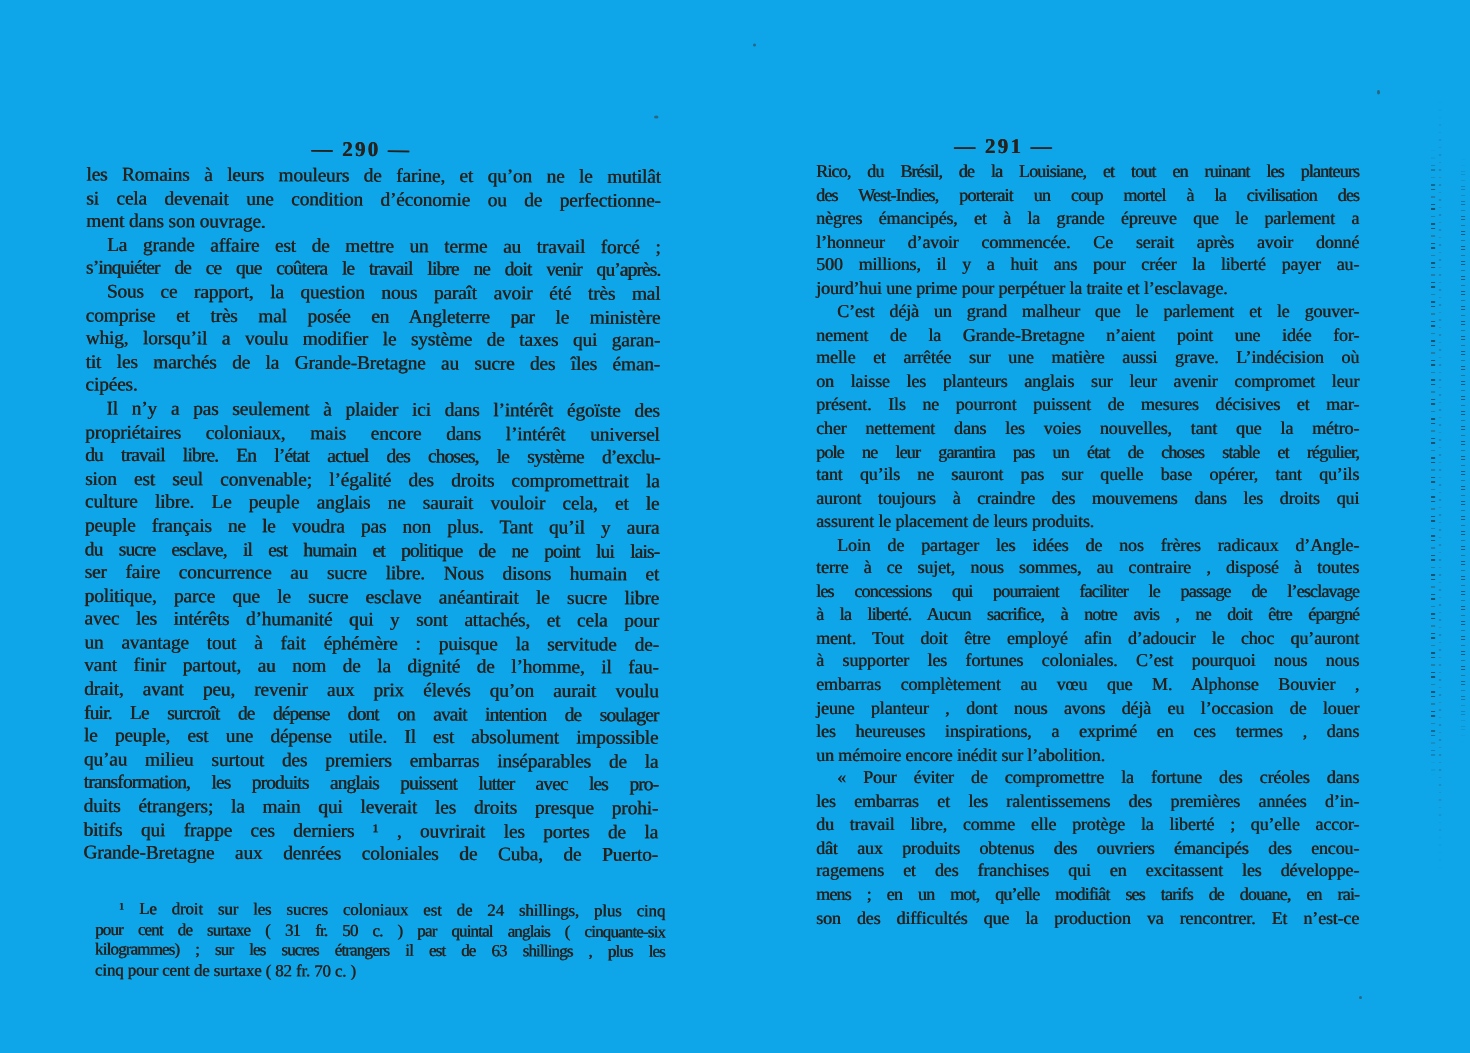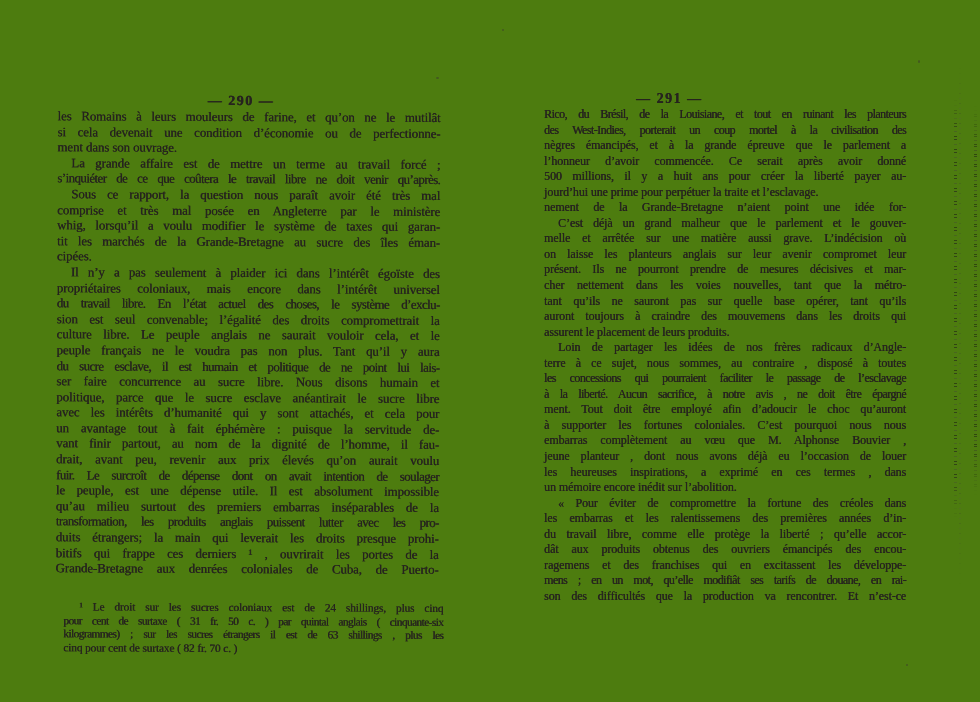--- a/index.html
+++ b/index.html
@@ -72,21 +72,21 @@
             mask-image:linear-gradient(180deg,transparent,#000 12%,#000 88%,transparent);
   }
   .speck{
     position:absolute;width:2px;height:2px;border-radius:50%;
     background:rgba(60,56,50,.55);pointer-events:none;
   }
 </style>
 </head>
 <body style="background: rgb(251, 251, 249);">
 
-<div class="scan" style="background: #4d7c0f; color: rgb(38, 35, 31);">
+<div class="scan" style="background: #0ea5e9; color: rgb(38, 35, 31);">
 
   <div class="page left">
     <div class="pheader" style="left:208px;top:92px;">— 290 —</div>
     <div class="col body-left">
         <div class="line">les Romains à leurs mouleurs de farine, et qu’on ne le mutilât</div>
         <div class="line">si cela devenait une condition d’économie ou de perfectionne-</div>
         <div class="line end">ment dans son ouvrage.</div>
         <div class="line indent">La grande affaire est de mettre un terme au travail forcé ;</div>
         <div class="line tight">s’inquiéter de ce que coûtera le travail libre ne doit venir qu’après.</div>
         <div class="line indent">Sous ce rapport, la question nous paraît avoir été très mal</div>
@@ -125,26 +125,27 @@
 
   <div class="page right">
     <div class="pheader" style="left:636px;top:91px;">— 291 —</div>
     <div class="col body-right">
         <div class="line tight">Rico, du Brésil, de la Louisiane,  et tout en ruinant les planteurs</div>
         <div class="line tight">des West-Indies, porterait un coup mortel à la civilisation des</div>
         <div class="line">nègres émancipés, et à la grande épreuve que le parlement a</div>
         <div class="line">l’honneur d’avoir commencée. Ce serait après avoir donné</div>
         <div class="line">500 millions, il y a huit ans pour créer la liberté payer au-</div>
         <div class="line end">jourd’hui une prime pour perpétuer la traite et l’esclavage.</div>
+        <div class="line indent">C’est déjà un grand malheur que le parlement et le gouver-</div>
         <div class="line">nement de la Grande-Bretagne n’aient point une idée for-</div>
-        <div class="line indent">C’est déjà un grand malheur que le parlement et le gouver-</div>
         <div class="line">melle et arrêtée sur une matière aussi grave. L’indécision où</div>
         <div class="line">on laisse les planteurs anglais sur leur avenir compromet leur</div>
-        <div class="line">présent. Ils ne pourront prendre de mesures décisives et mar-</div>
+        <div class="line">présent. Ils ne pourront puissent de mesures décisives et mar-</div>
         <div class="line">cher nettement dans les voies nouvelles, tant que la métro-</div>
+        <div class="line tight">pole ne leur garantira pas un état de choses stable et régulier,</div>
         <div class="line">tant qu’ils ne sauront pas sur quelle base opérer, tant qu’ils</div>
         <div class="line">auront toujours à craindre des mouvemens dans les droits qui</div>
         <div class="line end">assurent le placement de leurs produits.</div>
         <div class="line indent">Loin de partager les idées de nos frères radicaux  d’Angle-</div>
         <div class="line">terre à ce sujet, nous sommes, au contraire , disposé à toutes</div>
         <div class="line tight">les concessions qui pourraient faciliter le passage de l’esclavage</div>
         <div class="line tight">à la liberté. Aucun sacrifice, à notre avis , ne doit être épargné</div>
         <div class="line">ment. Tout doit être employé afin d’adoucir le choc qu’auront</div>
         <div class="line">à supporter les fortunes coloniales. C’est pourquoi nous nous</div>
         <div class="line">embarras complètement au vœu que M. Alphonse Bouvier ,</div>

